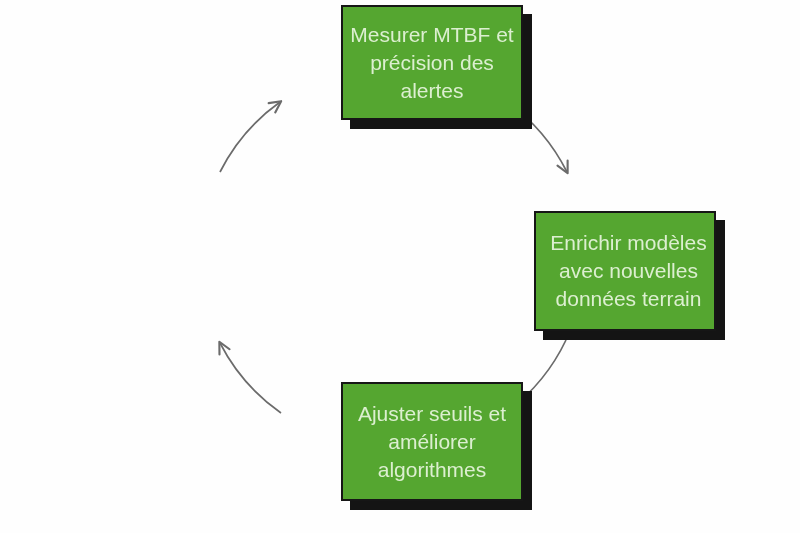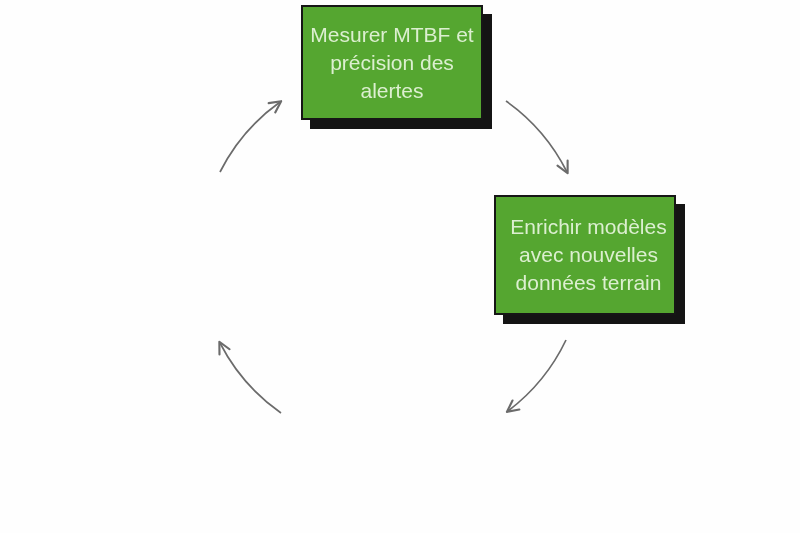--- a/index.html
+++ b/index.html
@@ -18,30 +18,31 @@
   .node {
     position: absolute;
     box-sizing: border-box;
     background: #55a630;
     border: 2px solid #161616;
     box-shadow: 9px 9px 0 0 #141414;
     display: flex;
     align-items: center;
     justify-content: center;
     text-align: center;
+    margin-left: 40px;
   }
   .node-label {
     color: #dcefd0;
     font-size: 21px;
     line-height: 28px;
     white-space: pre-line;
     padding: 0 6px;
   }
   .node-top    { left: 301px; top: 5px;   width: 182px; height: 115px; }
-  .node-right  { left: 494px; top: 195px; width: 182px; height: 120px; padding-left: 7px; }
+  .node-right  { left: 494px; top: 211px; width: 182px; height: 120px; padding-left: 7px; }
   .node-bottom { left: 301px; top: 382px; width: 182px; height: 119px; }
   .node-left   { left: 109px; top: 197px; width: 182px; height: 120px; }
   .arrows-layer {
     position: absolute;
     left: 0; top: 0;
     width: 800px;
     height: 533px;
     pointer-events: none;
   }
 </style>
@@ -67,15 +68,20 @@
 précision des
 alertes</div>
   </div>
 
   <div class="node node-right">
     <div class="node-label">Enrichir modèles
 avec nouvelles
 données terrain</div>
   </div>
 
+  <div class="node node-bottom">
+    <div class="node-label">Ajuster seuils et
+améliorer
+algorithmes</div>
+  </div>
 
 
 </div>
 
 </body></html>

